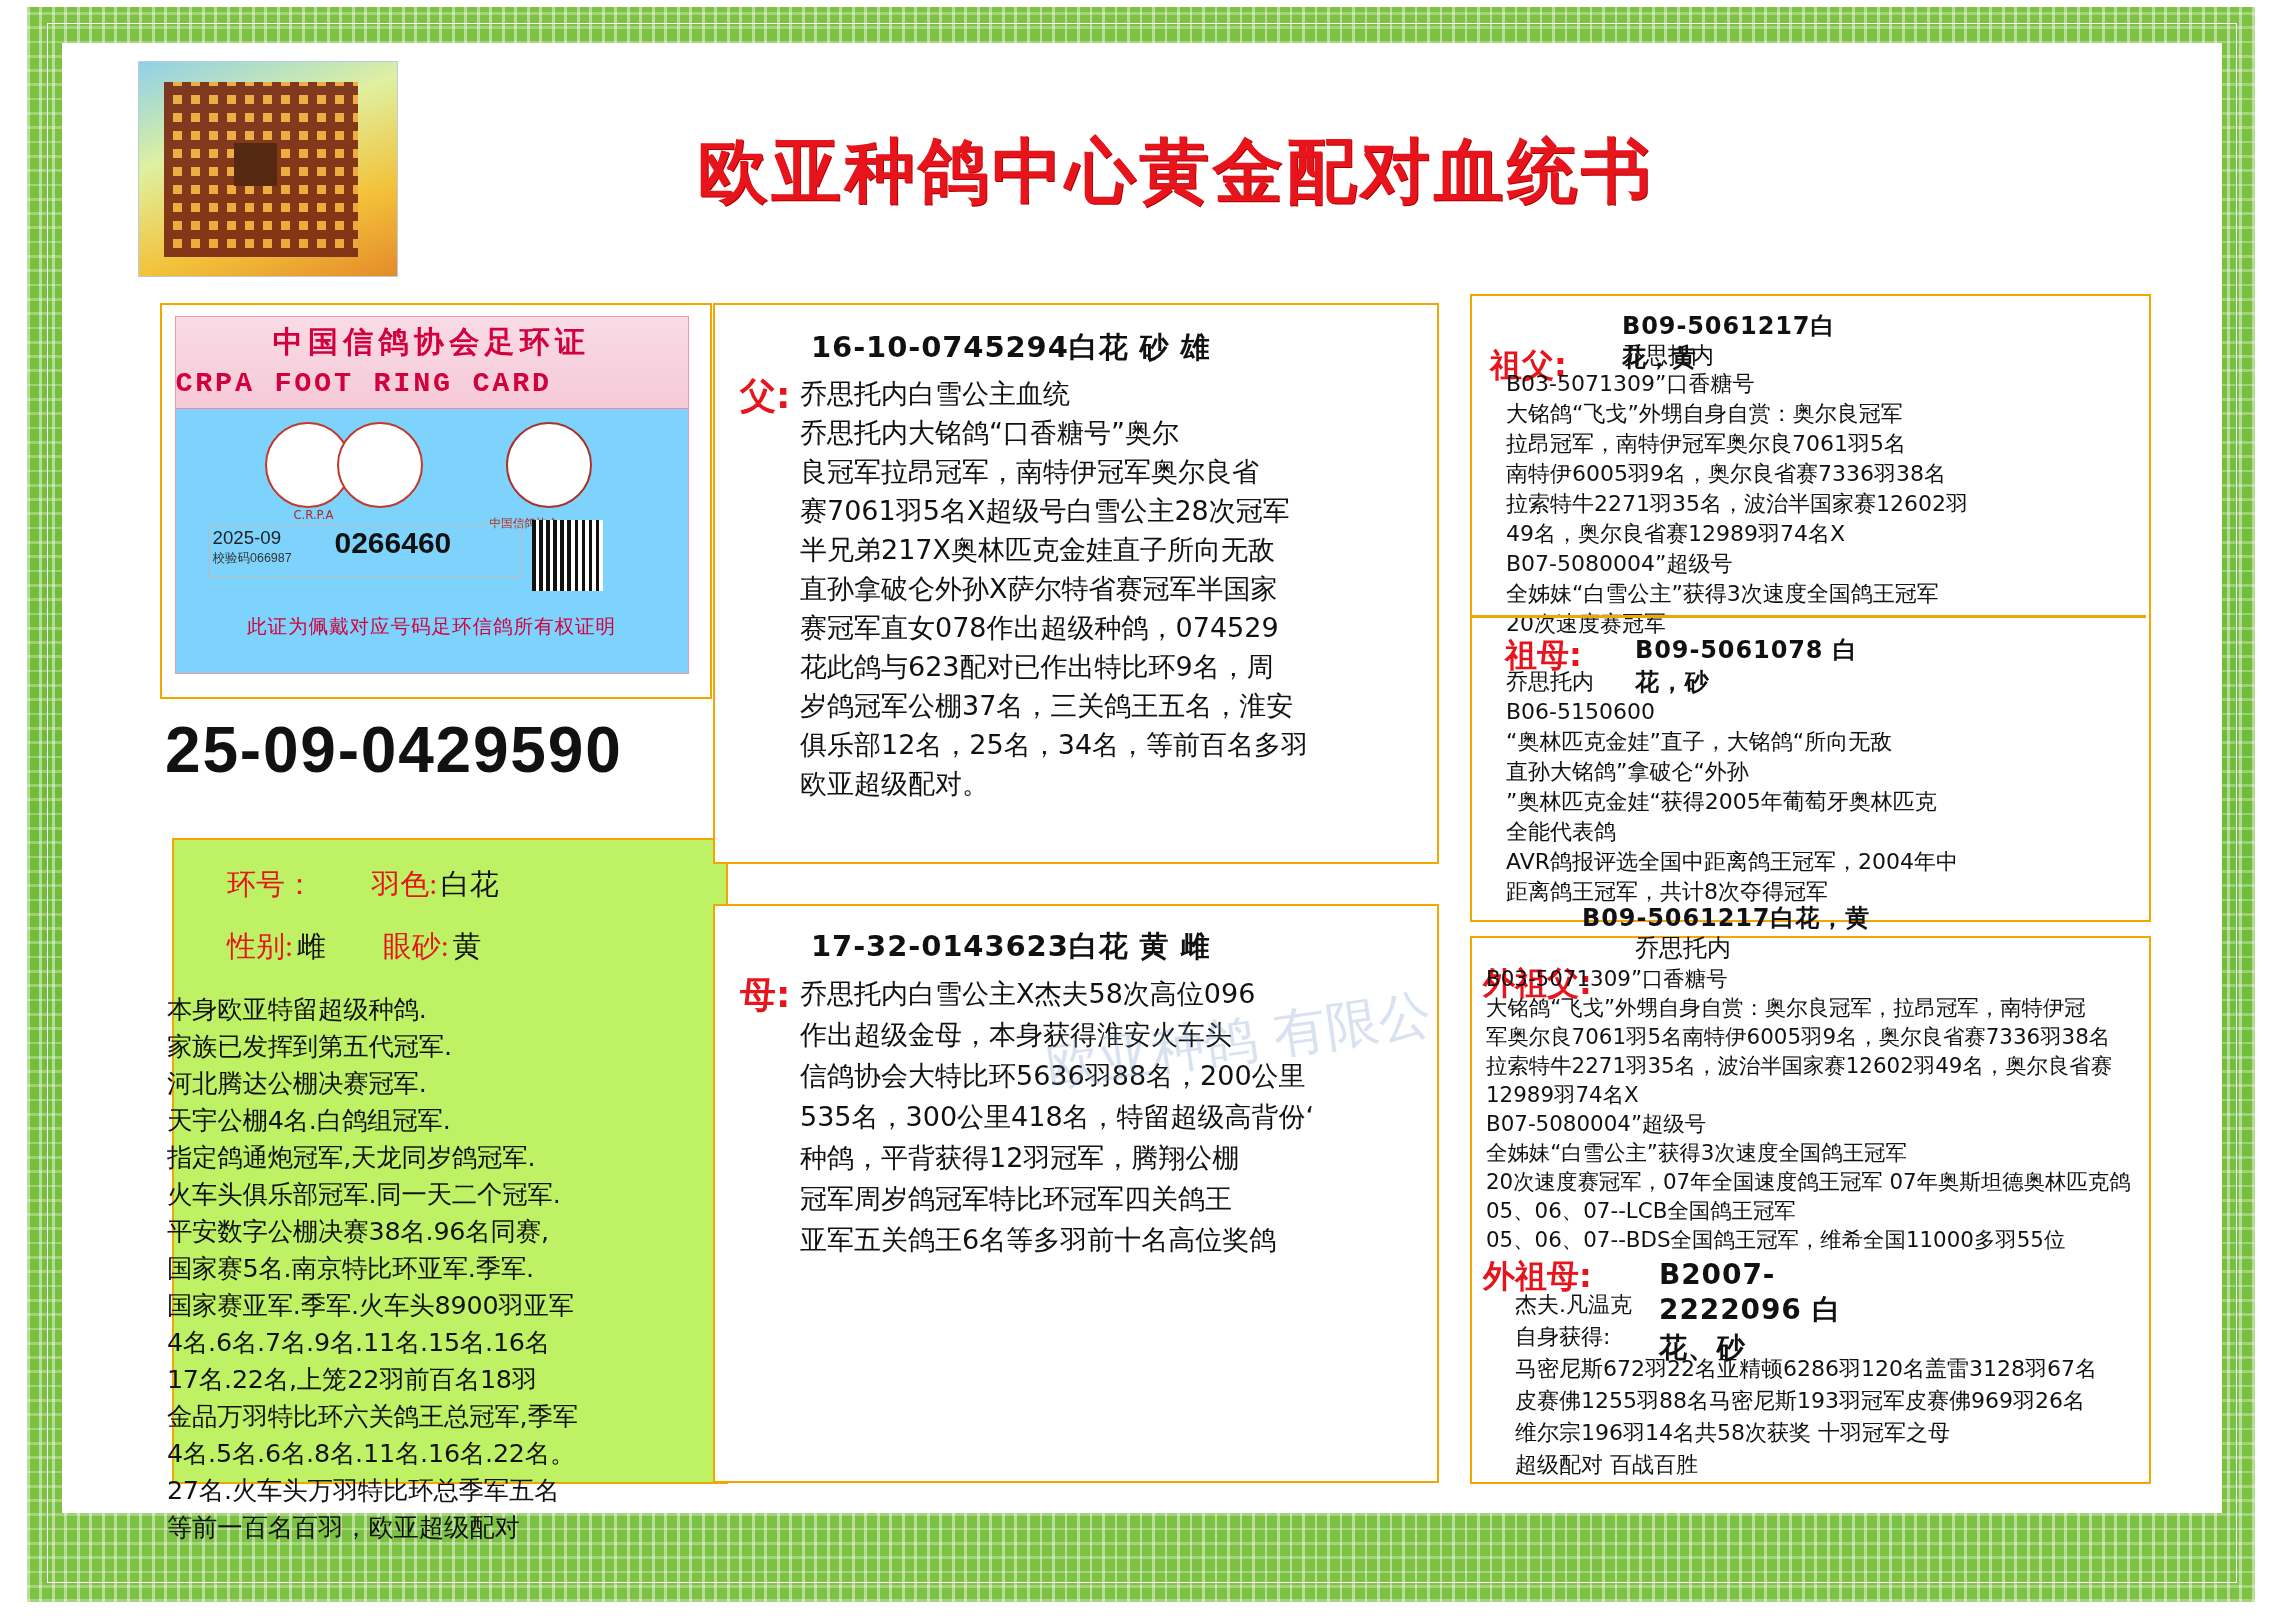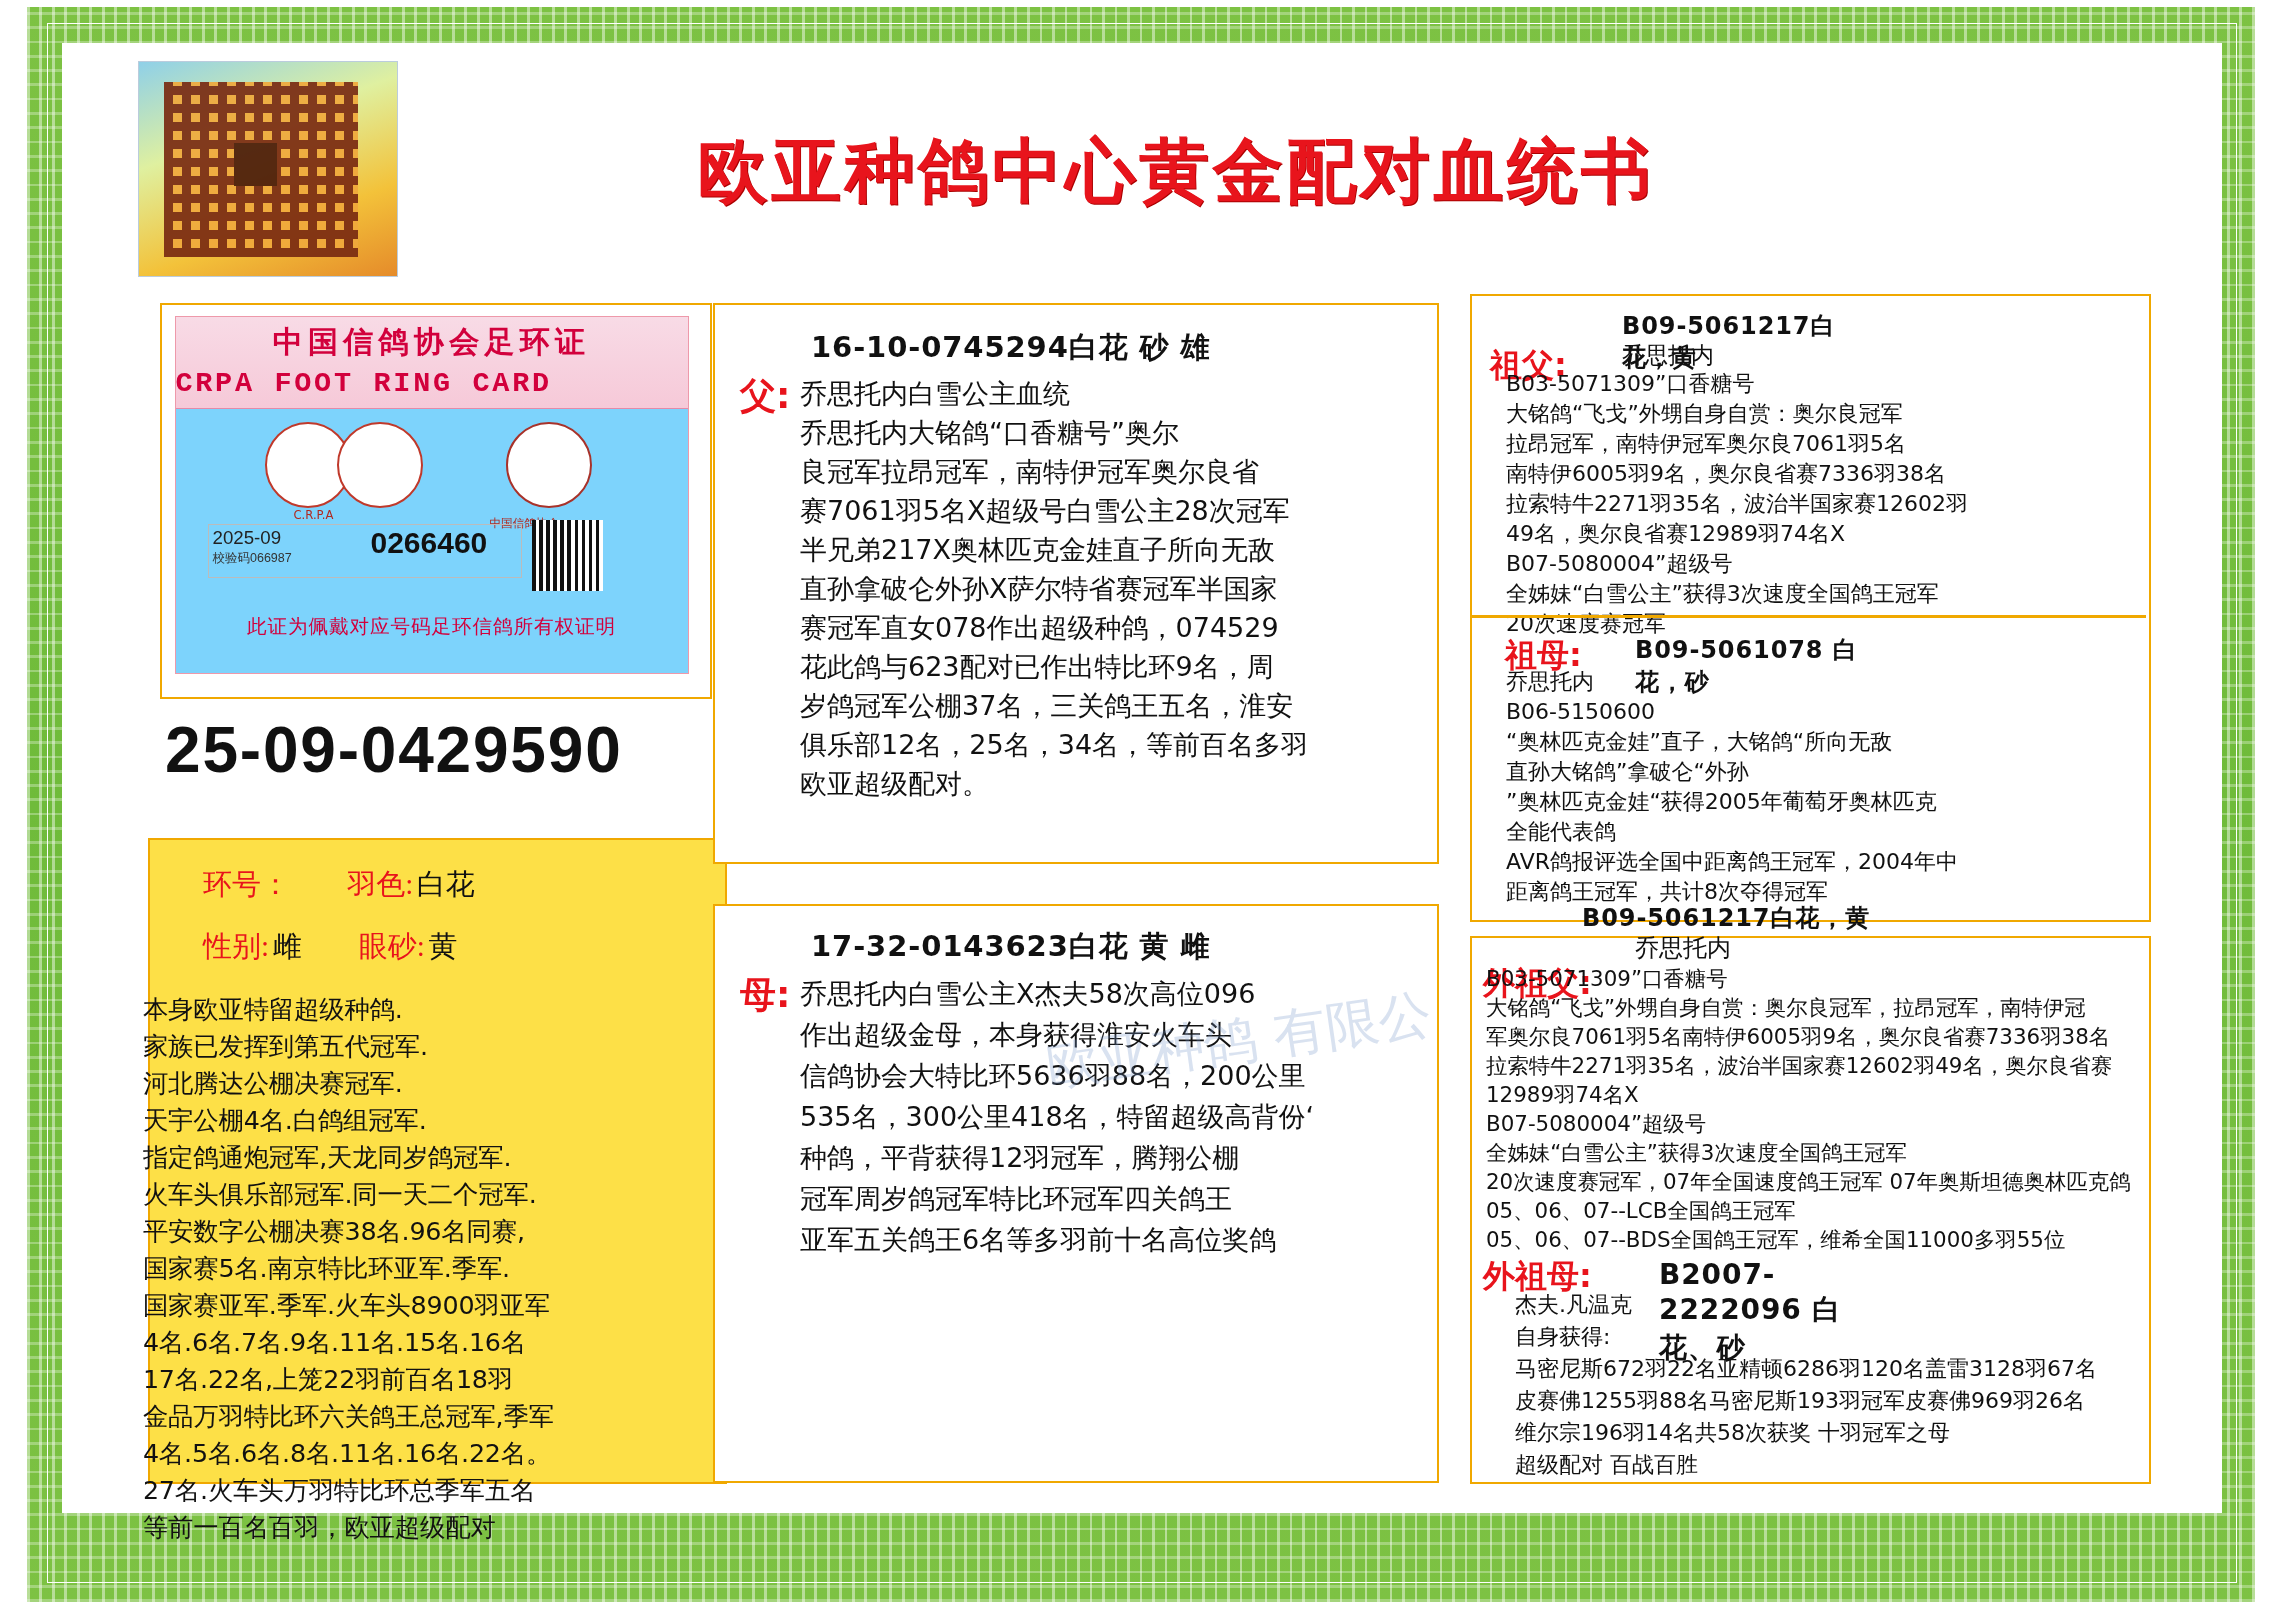--- a/index.html
+++ b/index.html
@@ -112,43 +112,42 @@
     position:absolute;left:37px;top:210px;font-size:18.7px;color:#222;
     font-family:"Liberation Sans", sans-serif;
   }
   .rc-code{
     position:absolute;left:37px;top:233px;font-size:12.5px;color:#333;
     font-family:"Liberation Sans", sans-serif;
   }
   .rc-num{
     position:absolute;left:159px;top:209px;font-size:30px;color:#111;font-weight:bold;
     font-family:"Liberation Sans", sans-serif;
-    margin-left:36px;
   }
   .rc-qr2{
     position:absolute;left:356px;top:203px;width:71px;height:71px;
     background:
       repeating-linear-gradient(90deg,#111 0 3.6px, #fff 3.6px 7.1px),
       repeating-linear-gradient(0deg,#111 0 3.6px, #fff 3.6px 7.1px);
   }
   .rc-note{
     position:absolute;left:0;top:296px;width:100%;text-align:center;
     font-family:"DejaVu Sans", sans-serif;font-size:19.6px;color:#d2003c;letter-spacing:0.9px;
   }
 
   .big-ring-number{
     position:absolute;left:165px;top:713px;width:579px;
     font-family:"Liberation Sans", sans-serif;
     font-weight:bold;font-size:64px;color:#111;letter-spacing:1.8px;
   }
 
   
   .left-panel{
-    position:absolute;left:148px;top:838px;width:552px;height:642px;
-    border:2.7px solid #f0a800;background:#fde047;padding-left:23px;
+    position:absolute;left:172px;top:838px;width:552px;height:642px;
+    border:2.7px solid #f0a800;background:#bef264;
   }
   .lp-label{color:#e8141c;font-size:29px;}
   .lp-value{color:#111;font-size:29px;}
   .lp-r1{top:25px;left:53px;position:absolute;}
   .lp-r2{top:87px;left:53px;position:absolute;}
   .gap{display:inline-block;width:50px;}
 
   .left-text{
     position:absolute;left:-7.1px;top:151px;width:624px;
     font-family:"DejaVu Sans", sans-serif;

